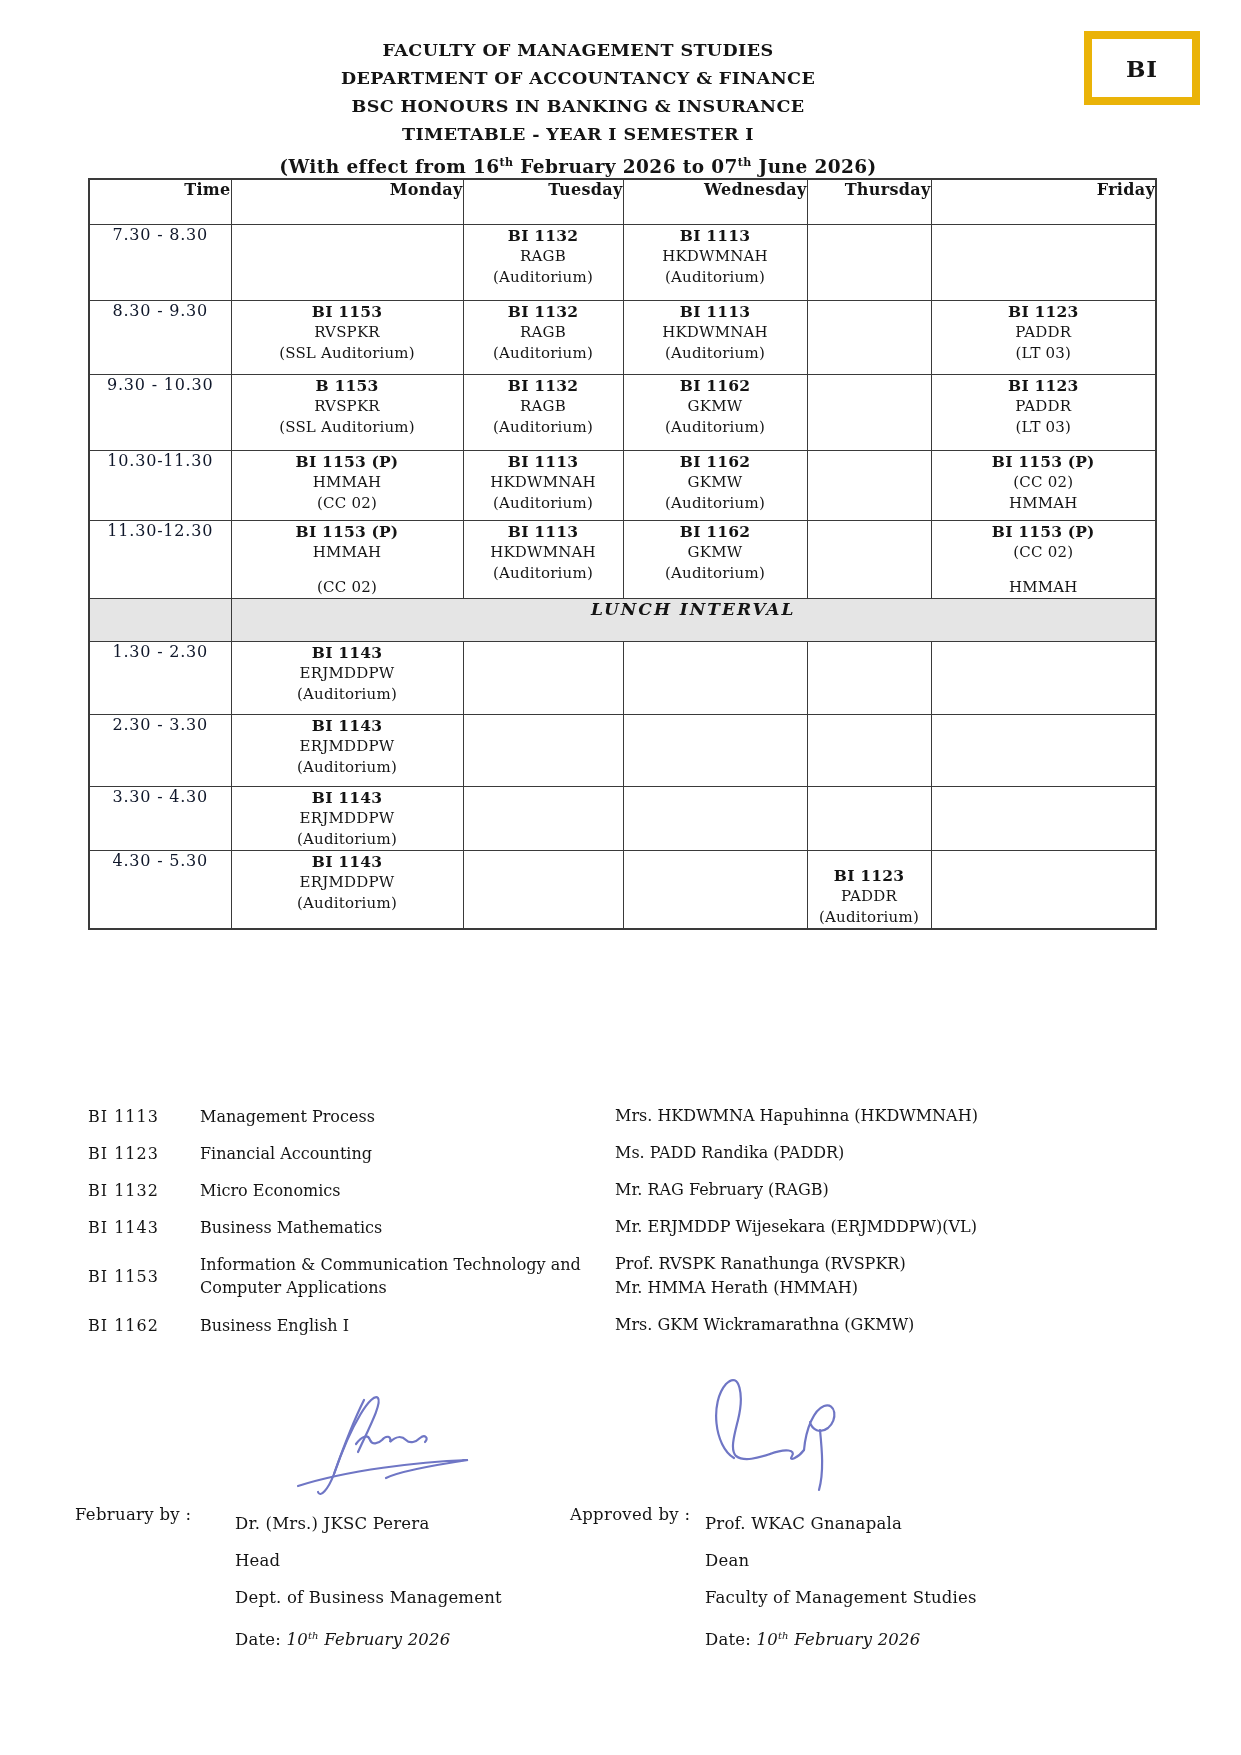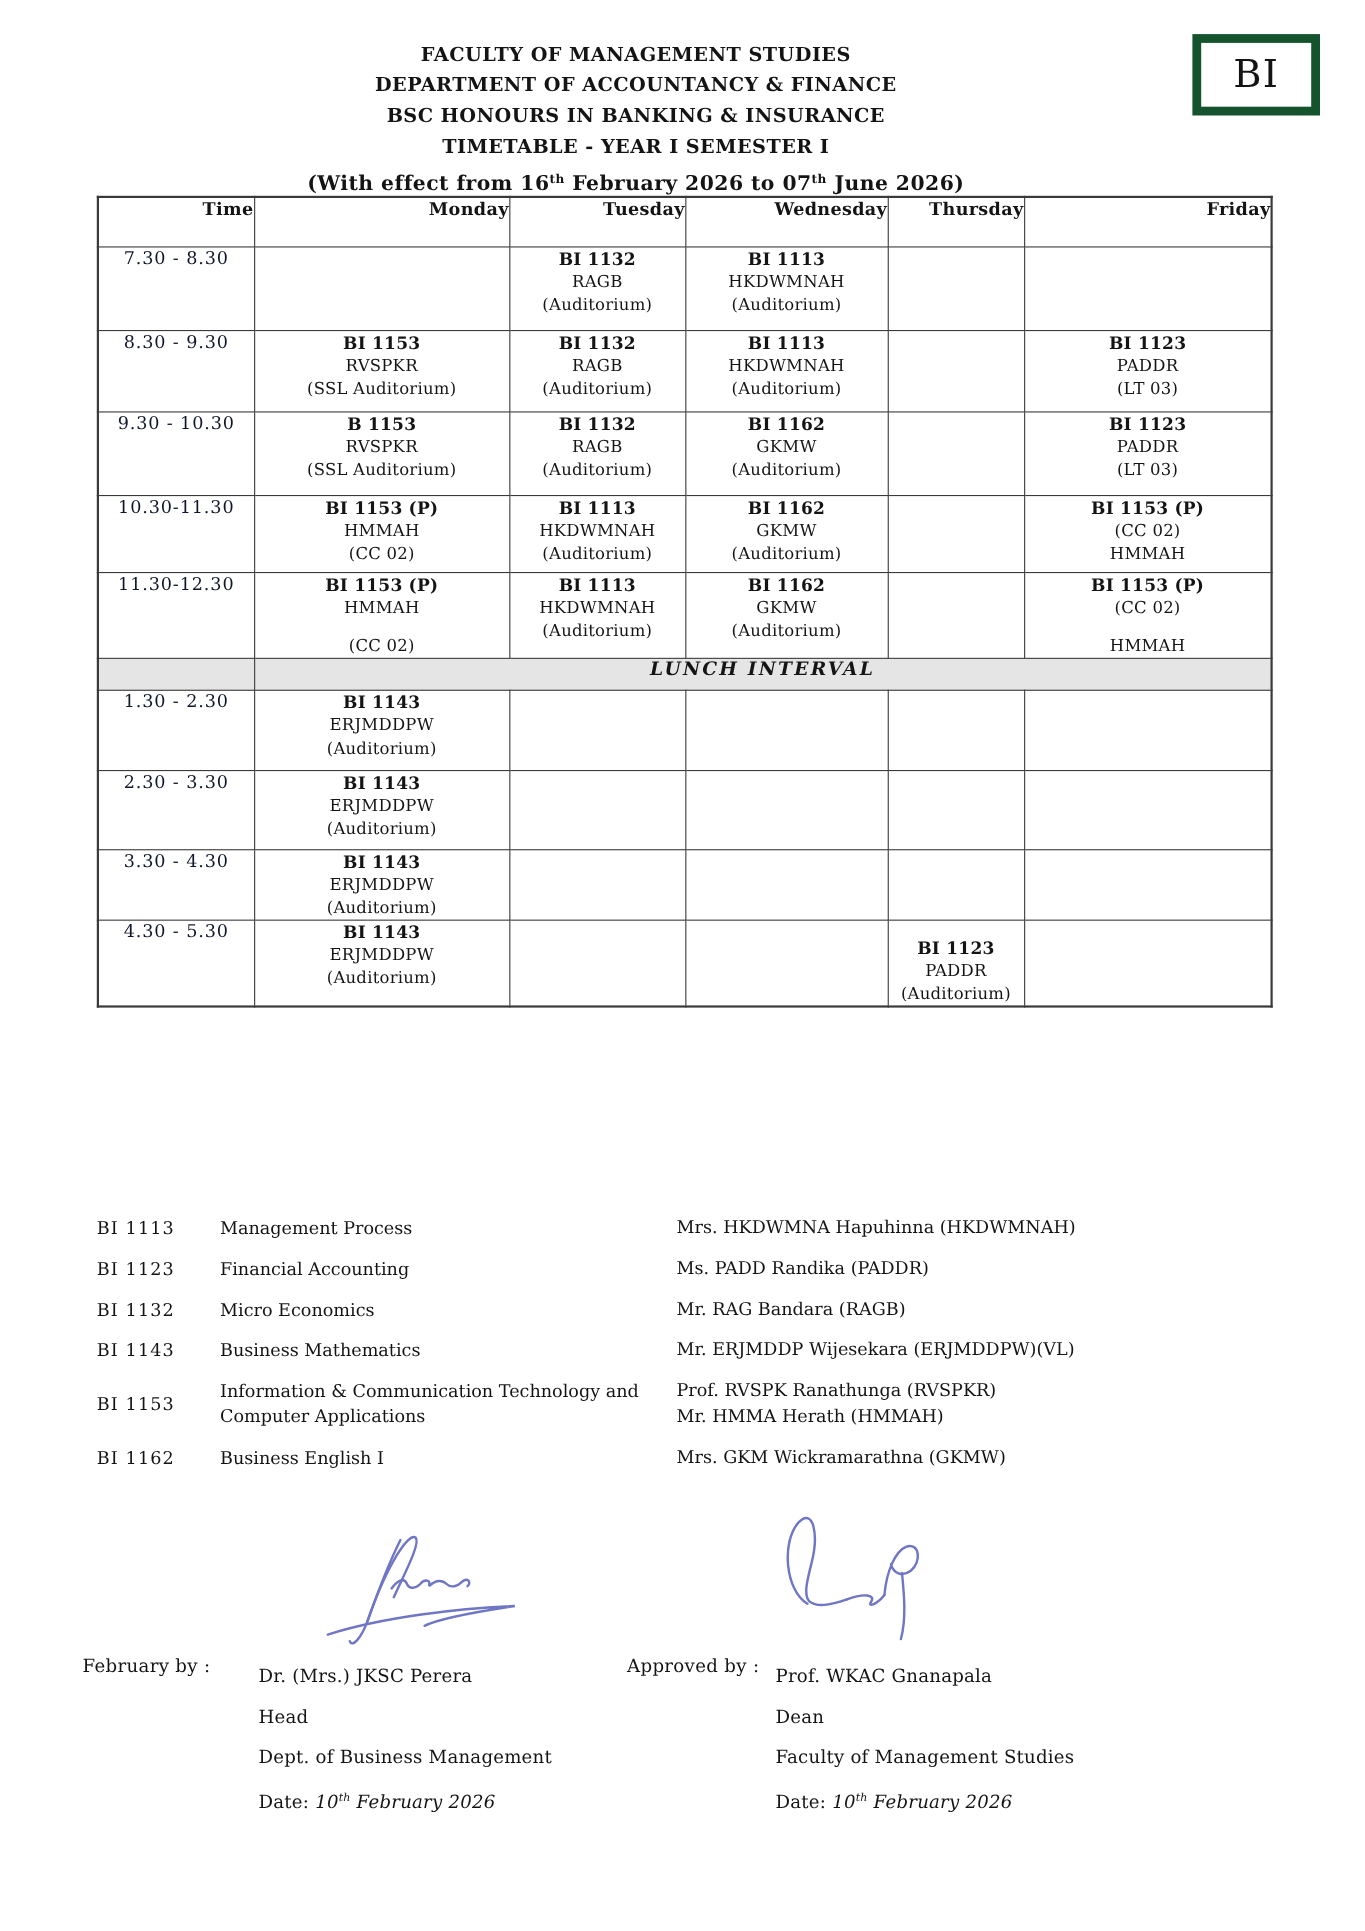--- a/index.html
+++ b/index.html
@@ -15,23 +15,23 @@
   
   .doc-header{
     position:absolute; left:88px; top:36px; width:980px;
     text-align:center; font-weight:bold;
   }
   .doc-header .hline{font-size:17.5px; line-height:28px; letter-spacing:0.4px;}
   .doc-header .hline.effect{font-size:18.5px; margin-top:1px;}
   .doc-header sup{font-size:11px;}
   .badge{
     position:absolute; left:1084px; top:31px; width:100px; height:58px;
-    border:8px solid #14532d; background:#fff;
+    border:8px solid #eab308; background:#fff;
     display:flex; align-items:center; justify-content:center;
-    font-weight:normal; font-size:35px; letter-spacing:1px;
+    font-weight:bold; font-size:23px; letter-spacing:1px;
   }
   
   table.timetable{
     position:absolute; left:88px; top:178px;
     width:1067px; border-collapse:collapse; table-layout:fixed;
     border:2px solid #3a3a3a;
   }
   table.timetable td, table.timetable th{
     border:1px solid #3a3a3a; padding:0; vertical-align:top;
   }
@@ -211,21 +211,21 @@
             <div class="line">(Auditorium)</div>
           </td>
           <td class="slot"></td>
           <td class="slot">
             <div class="line course">BI 1153 (P)</div>
             <div class="line">(CC 02)</div>
             <div class="spacer"></div>
             <div class="line">HMMAH</div>
           </td>
         </tr>
-        <tr class="lunch" style="height: 29px;">
+        <tr class="lunch" style="height: 43px;">
           <td class="timecell"></td>
           <td colspan="5" class="lunchcell">LUNCH INTERVAL</td>
         </tr>
         <tr style="height: 73px;">
           <td class="timecell">1.30 - 2.30</td>
           <td class="slot">
             <div class="line course">BI 1143</div>
             <div class="line">ERJMDDPW</div>
             <div class="line">(Auditorium)</div>
           </td>
@@ -290,21 +290,21 @@
         <div class="lcode">BI 1123</div>
         <div class="lsubject">Financial Accounting</div>
         <div class="llect">
           <div>Ms. PADD Randika (PADDR)</div>
         </div>
       </div>
       <div class="legend-row">
         <div class="lcode">BI 1132</div>
         <div class="lsubject">Micro Economics</div>
         <div class="llect">
-          <div>Mr. RAG Bandara (RAGB)</div>
+          <div>Mr. RAG February (RAGB)</div>
         </div>
       </div>
       <div class="legend-row">
         <div class="lcode">BI 1143</div>
         <div class="lsubject">Business Mathematics</div>
         <div class="llect">
           <div>Mr. ERJMDDP Wijesekara (ERJMDDPW)(VL)</div>
         </div>
       </div>
       <div class="legend-row">

